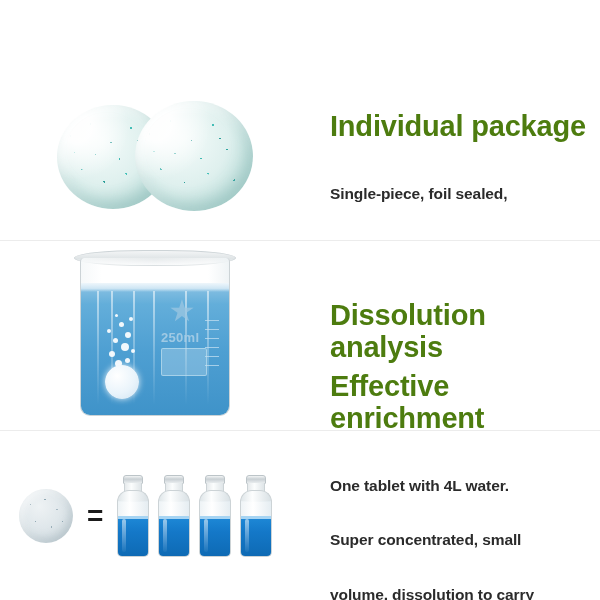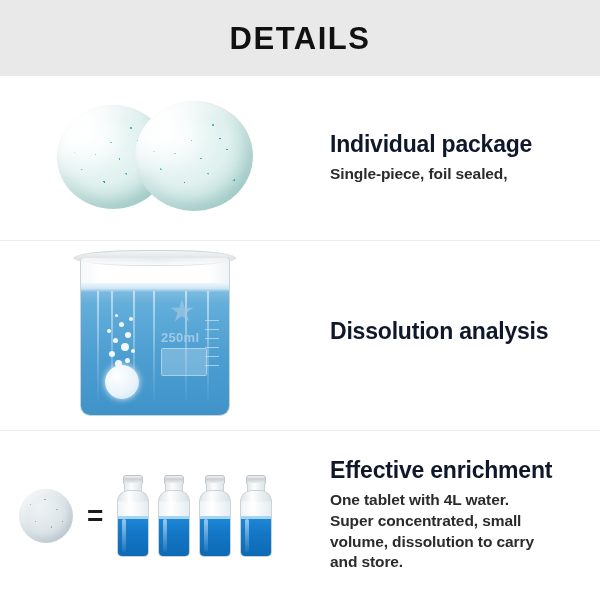--- a/index.html
+++ b/index.html
@@ -45,29 +45,29 @@
     position:relative;
     display:flex;align-items:center;justify-content:center;
     flex:0 0 310px;
   }
   .copy{
     flex:1 1 auto;padding-left:20px;padding-right:12px;
     display:flex;flex-direction:column;justify-content:center;
   }
   .copy h3{
     margin:0 0 7px 0;
-    font-size:23px;font-weight:bold;color:#0f172a;
+    font-size:29px;font-weight:bold;color:#4d7c0f;
     letter-spacing:-0.2px;line-height:1.1;
   }
   .copy p{
     margin:0;
     font-size:15.5px;font-weight:bold;color:#2b2b2b;
     line-height:1.33;letter-spacing:-0.1px;
   }
-  .copy p span{display:block;}
+  .copy p span{display:block;margin-top:34px;}
 
   
   .tablet-pair{position:relative;width:196px;height:118px;}
   .tab-disc{
     position:absolute;top:6px;width:112px;height:104px;border-radius:50%;
     background:
       radial-gradient(circle at 18% 22%, rgba(255,255,255,.95) 0 12%, rgba(255,255,255,0) 42%),
       radial-gradient(1.6px 1.6px at 12% 30%, #2fa6a0 50%, transparent 51%),
       radial-gradient(1.8px 1.8px at 30% 18%, #37b3ac 50%, transparent 51%),
       radial-gradient(1.5px 1.5px at 48% 36%, #2b9e98 50%, transparent 51%),
@@ -213,23 +213,20 @@
   .bottle-liquid:after{
     content:"";position:absolute;left:0;right:0;top:0;height:3px;
     background:rgba(190,226,248,.85);
   }
 </style>
 </head>
 <body>
 
 <div class="page">
 
-  <div class="header">
-    <div class="header-title">DETAILS</div>
-  </div>
 
   <div class="divider" id="divider-1"></div>
   <div class="divider" id="divider-2"></div>
 
   <div class="row" id="row-1">
     <div class="media">
       <div class="tablet-pair">
         <div class="tab-disc" id="tablet-left"></div>
         <div class="tab-disc" id="tablet-right"></div>
       </div>

